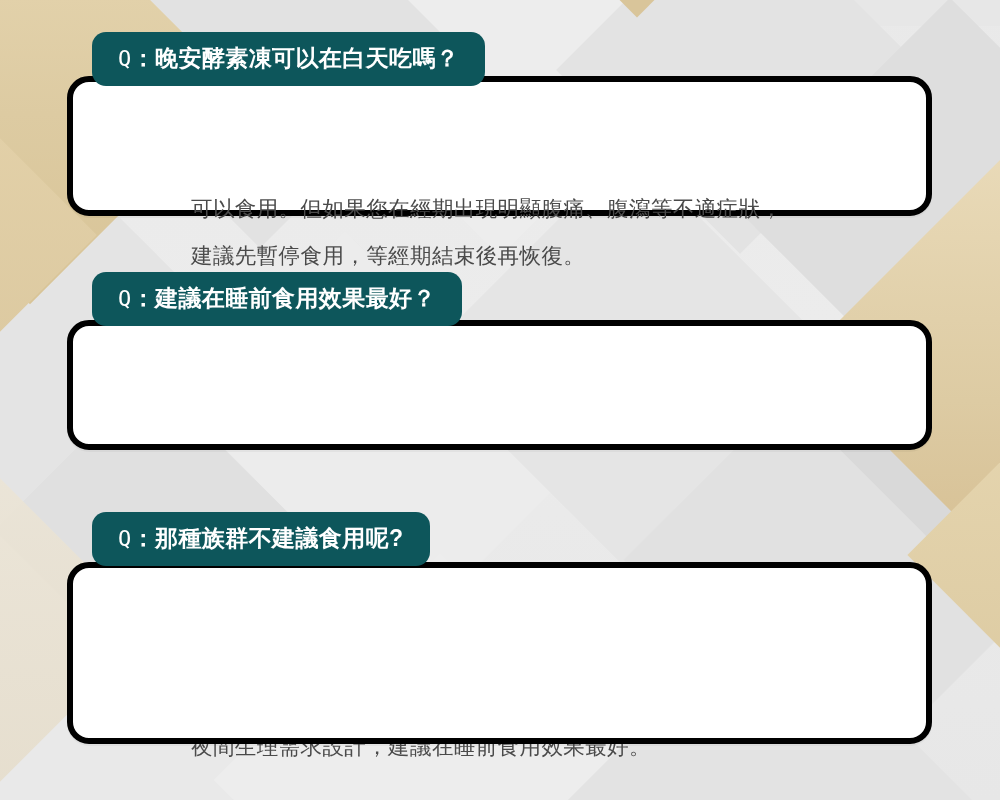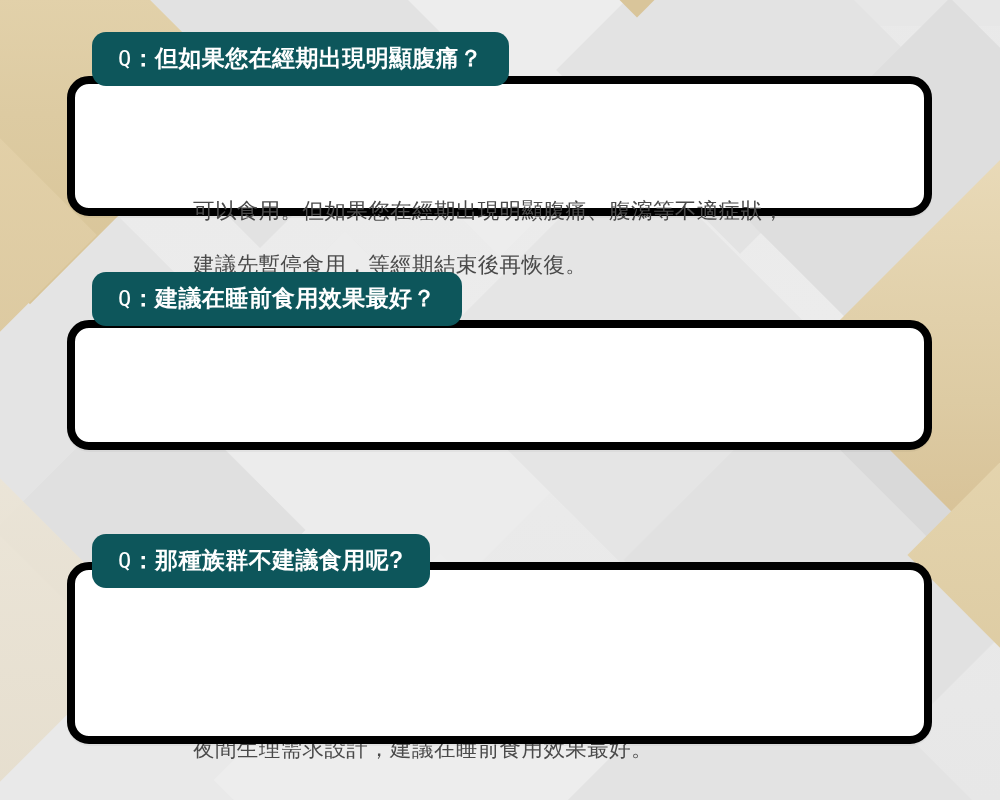--- a/index.html
+++ b/index.html
@@ -104,21 +104,21 @@
     position: absolute;
     left: 0;
     width: 1000px;
   }
   .faq-answer-card {
     position: absolute;
     left: 67px;
     width: 865px;
     box-sizing: border-box;
     background: #ffffff;
-    border: 8px solid #000000;
+    border: 6px solid #000000;
     border-radius: 22px;
     box-shadow: 0 2px 0 rgba(0,0,0,.04);
   }
   .faq-question-pill {
     position: absolute;
     left: 92px;
     background: #0d565b;
     border-radius: 14px;
     color: #ffffff;
     font-size: 23px;
@@ -149,21 +149,21 @@
   #faq-block-1 .faq-question-pill  { top: 32px; }
   #faq-block-1 .faq-body-text      { top: 104px; }
 
   
   #faq-block-2 .faq-answer-card    { top: 320px; height: 130px; }
   #faq-block-2 .faq-question-pill  { top: 272px; }
   #faq-block-2 .faq-body-text      { top: 352px; }
 
   
   #faq-block-3 .faq-answer-card    { top: 562px; height: 182px; }
-  #faq-block-3 .faq-question-pill  { top: 512px; margin-top: 22px; }
+  #faq-block-3 .faq-question-pill  { top: 512px; }
 </style>
 </head>
 <body>
 
 <div id="bg-layer">
   <div class="bg-shape band-top"></div>
   <div class="bg-shape g2"></div>
   <div class="bg-shape g1"></div>
   <div class="bg-shape g3"></div>
   <div class="bg-shape g4"></div>
@@ -182,24 +182,24 @@
   <div class="bg-shape gold-right"></div>
   <div class="bg-shape gold-right2"></div>
   <div class="bg-shape gold-left-soft"></div>
 </div>
 
 <div id="faq-list">
 
   <section class="faq-block" id="faq-block-1">
     <div class="faq-answer-card">
       <div class="faq-body-text">可以食用。但如果您在經期出現明顯腹痛、腹瀉等不適症狀，</div>
-      <div class="faq-body-text" style="top:158px;">建議先暫停食用，等經期結束後再恢復。</div>
+      <div class="faq-body-text" style="top:151px;">建議先暫停食用，等經期結束後再恢復。</div>
     </div>
     <div class="faq-question-pill">
-      <span class="qmark">Q</span><span>：</span><span>但如果您在經期出現明顯腹痛？</span>
+      <span class="qmark">Q</span><span>：</span><span>晚安酵素凍可以在白天吃嗎？</span>
     </div>
   </section>
 
   <section class="faq-block" id="faq-block-2">
     <div class="faq-answer-card">
       <div class="faq-body-text">不建議。由於晚安酵素凍含有輔助入睡的成分，其配方專為</div>
       <div class="faq-body-text" style="top:398px;">夜間生理需求設計，建議在睡前食用效果最好。</div>
     </div>
     <div class="faq-question-pill">
       <span class="qmark">Q</span><span>：</span><span>建議在睡前食用效果最好？</span>

